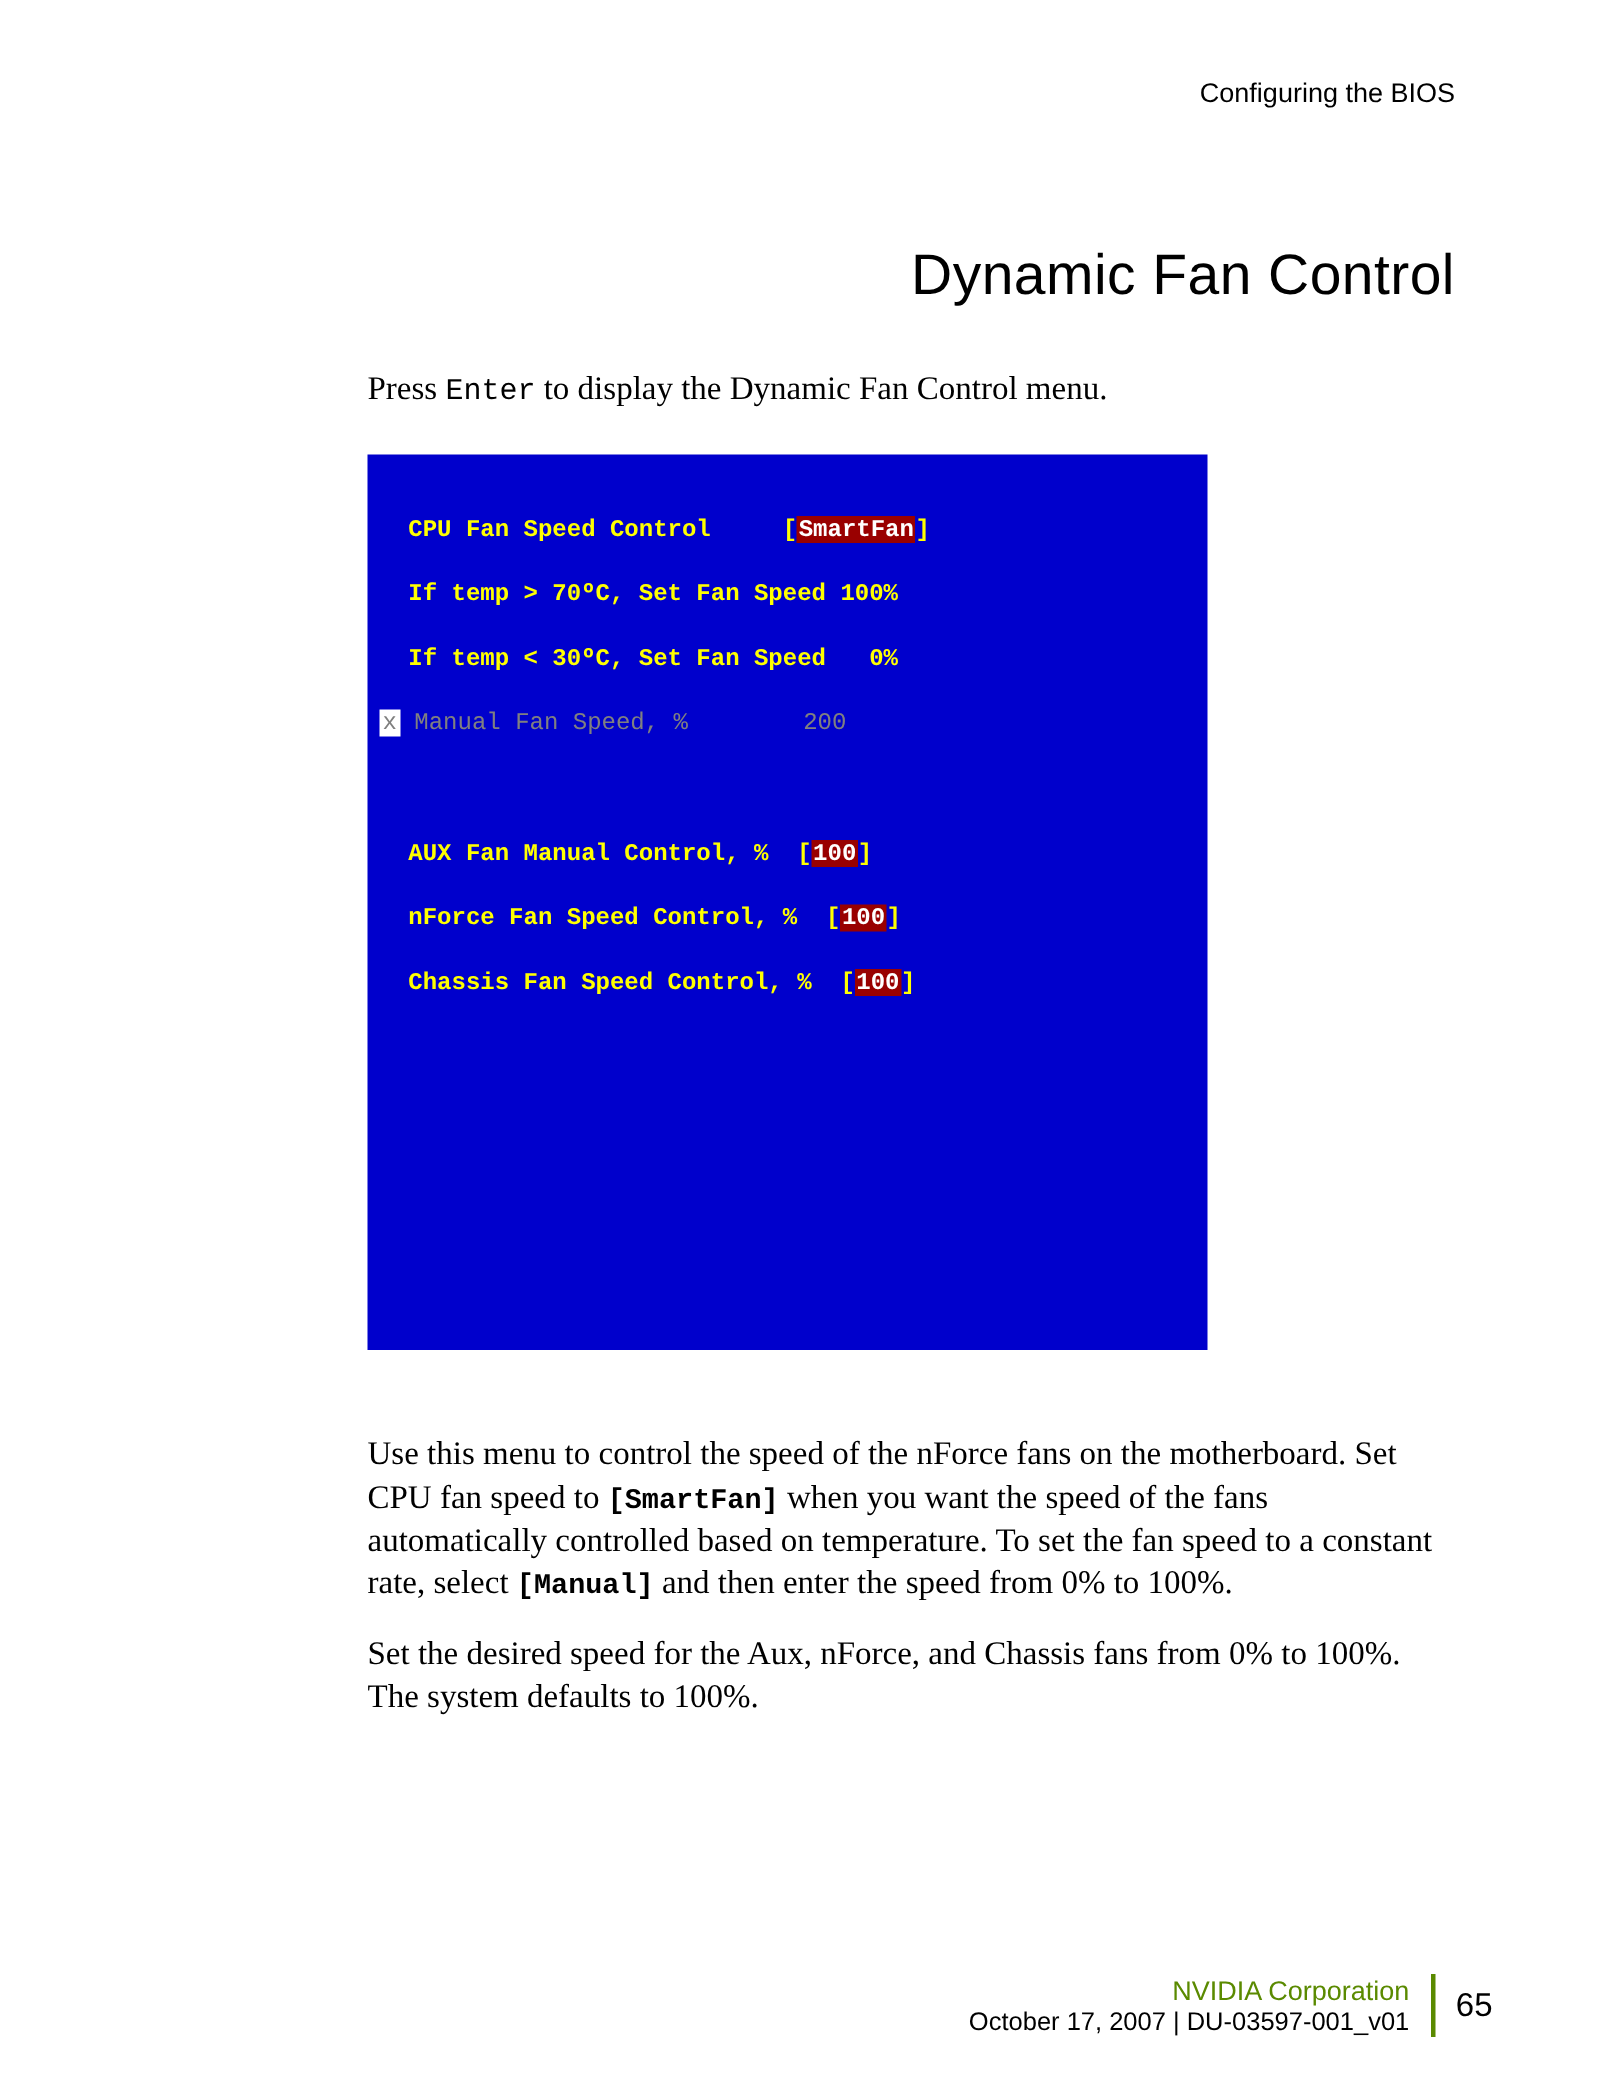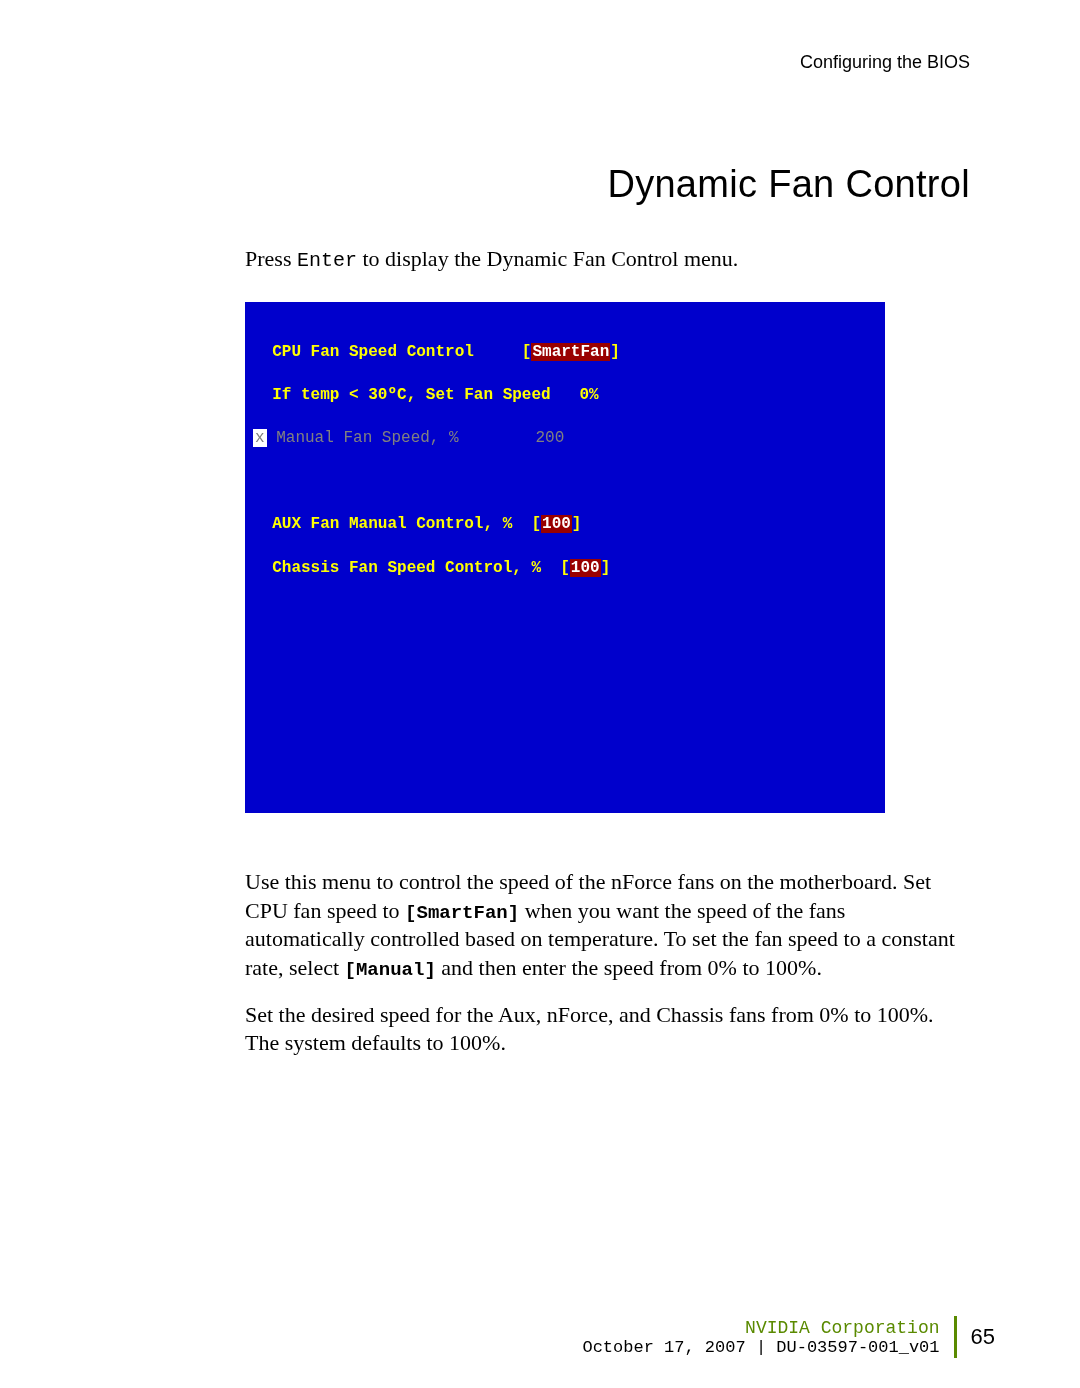--- a/index.html
+++ b/index.html
@@ -30,21 +30,21 @@
     .intro {
       font-family: Garamond, Georgia, serif;
       font-size: 22px;
       color: #000;
       margin-left: 105px;
       margin-bottom: 30px;
     }
     .intro .mono { font-family: "Courier New", monospace; font-size: 20px; }
     .bios-box {
       background: #0000cc;
-      width: 640px;
+      width: 560px;
       margin-left: 105px;
       padding: 18px 8px 18px 8px;
       font-family: "Courier New", monospace;
       font-size: 16px;
       font-weight: bold;
       color: #ffff00;
       line-height: 1.35;
       white-space: pre;
       margin-bottom: 55px;
     }
@@ -62,43 +62,45 @@
     }
     .body-para .mono { font-family: "Courier New", monospace; font-weight: bold; font-size: 19px; }
     .footer {
       position: absolute;
       bottom: 30px;
       right: 85px;
       text-align: right;
     }
     .footer-line1 { color: #5a8a00; font-size: 18px; display: inline; }
     .footer-sep { display: inline-block; width: 3px; height: 42px; background: #5a8a00; margin-left: 14px; vertical-align: middle; }
-    .footer-block { display: inline-block; vertical-align: middle; text-align: right; font-family: Liberation Mono, monospace; }
+    .footer-block { display: inline-block; vertical-align: middle; text-align: right; }
     .footer-line2 { color: #000; font-size: 17px; }
     .footer-page { font-size: 22px; color: #000; margin-left: 14px; vertical-align: middle; }
     .footer-wrap { display: flex; align-items: center; justify-content: flex-end; gap: 0; }
   </style>
 </head>
 <body>
 
 <div class="page">
   <div class="header-right">Configuring the BIOS</div>
 
   <h1 class="title">Dynamic Fan Control</h1>
 
   <p class="intro">
     <span>Press </span><span class="mono">Enter</span><span> to display the Dynamic Fan Control menu.</span>
   </p>
 
   <div class="bios-box">
 <span class="bios-line"><span>  CPU Fan Speed Control     [</span><span class="value-sel">SmartFan</span><span>]</span></span>
+<span class="bios-line">  If temp &gt; 70ºC, Set Fan Speed 100%</span>
 <span class="bios-line">  If temp &lt; 30ºC, Set Fan Speed   0%</span>
 <span class="bios-line gray-line"><span class="x-gray">x</span><span> Manual Fan Speed, %        200</span></span>
 <span class="bios-line"> </span>
 <span class="bios-line"><span>  AUX Fan Manual Control, %  [</span><span class="value-sel">100</span><span>]</span></span>
+<span class="bios-line"><span>  nForce Fan Speed Control, %  [</span><span class="value-sel">100</span><span>]</span></span>
 <span class="bios-line"><span>  Chassis Fan Speed Control, %  [</span><span class="value-sel">100</span><span>]</span></span>
 <span class="bios-line"> </span>
 <span class="bios-line"> </span>
 <span class="bios-line"> </span>
 <span class="bios-line"> </span>
   </div>
 
   <p class="body-para">
     <span>Use this menu to control the speed of the nForce fans on the motherboard. Set CPU fan speed to </span><span class="mono">[SmartFan]</span><span> when you want the speed of the fans automatically controlled based on temperature. To set the fan speed to a constant rate, select </span><span class="mono">[Manual]</span><span> and then enter the speed from 0% to 100%.</span>
   </p>

